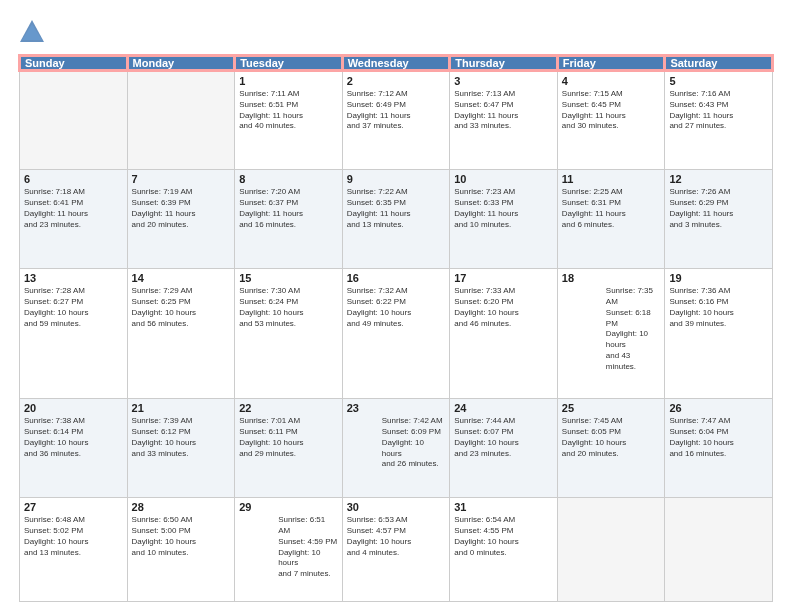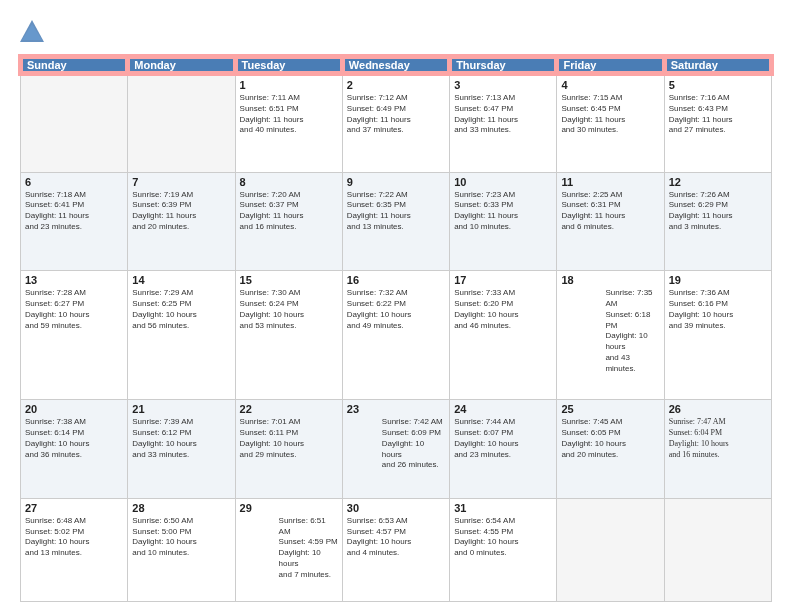--- a/index.html
+++ b/index.html
@@ -67,21 +67,21 @@
       width: 100%;
       table-layout: fixed;
     }
     .calendar th {
       background-color: #4a7db5;
       color: #fff;
       font-size: 11px;
       font-weight: bold;
       padding: 0 4px;
       text-align: left;
-      border: 5px solid #fca5a5;
+      border: 3px solid #fca5a5;
     }
     .calendar td {
       vertical-align: top;
       border: 1px solid #ccc;
       padding: 3px 4px;
       font-size: 8.5px;
       color: #333;
       background: #fff;
       height: 82px;
     }
@@ -320,21 +320,21 @@
           </td>
           <td>
             <span class="day-num">25</span>
             <div class="day-info" style="white-space: pre-line;">Sunrise: 7:45 AM
 Sunset: 6:05 PM
 Daylight: 10 hours
 and 20 minutes.</div>
           </td>
           <td>
             <span class="day-num">26</span>
-            <div class="day-info" style="white-space: pre-line; font-family: Liberation Serif, serif;">Sunrise: 7:47 AM
+            <div class="day-info" style="white-space: pre-line;">Sunrise: 7:47 AM
 Sunset: 6:04 PM
 Daylight: 10 hours
 and 16 minutes.</div>
           </td>
         </tr>
         <tr class="row-bg-1">
           <td>
             <span class="day-num">27</span>
             <div class="day-info" style="white-space: pre-line;">Sunrise: 6:48 AM
 Sunset: 5:02 PM

